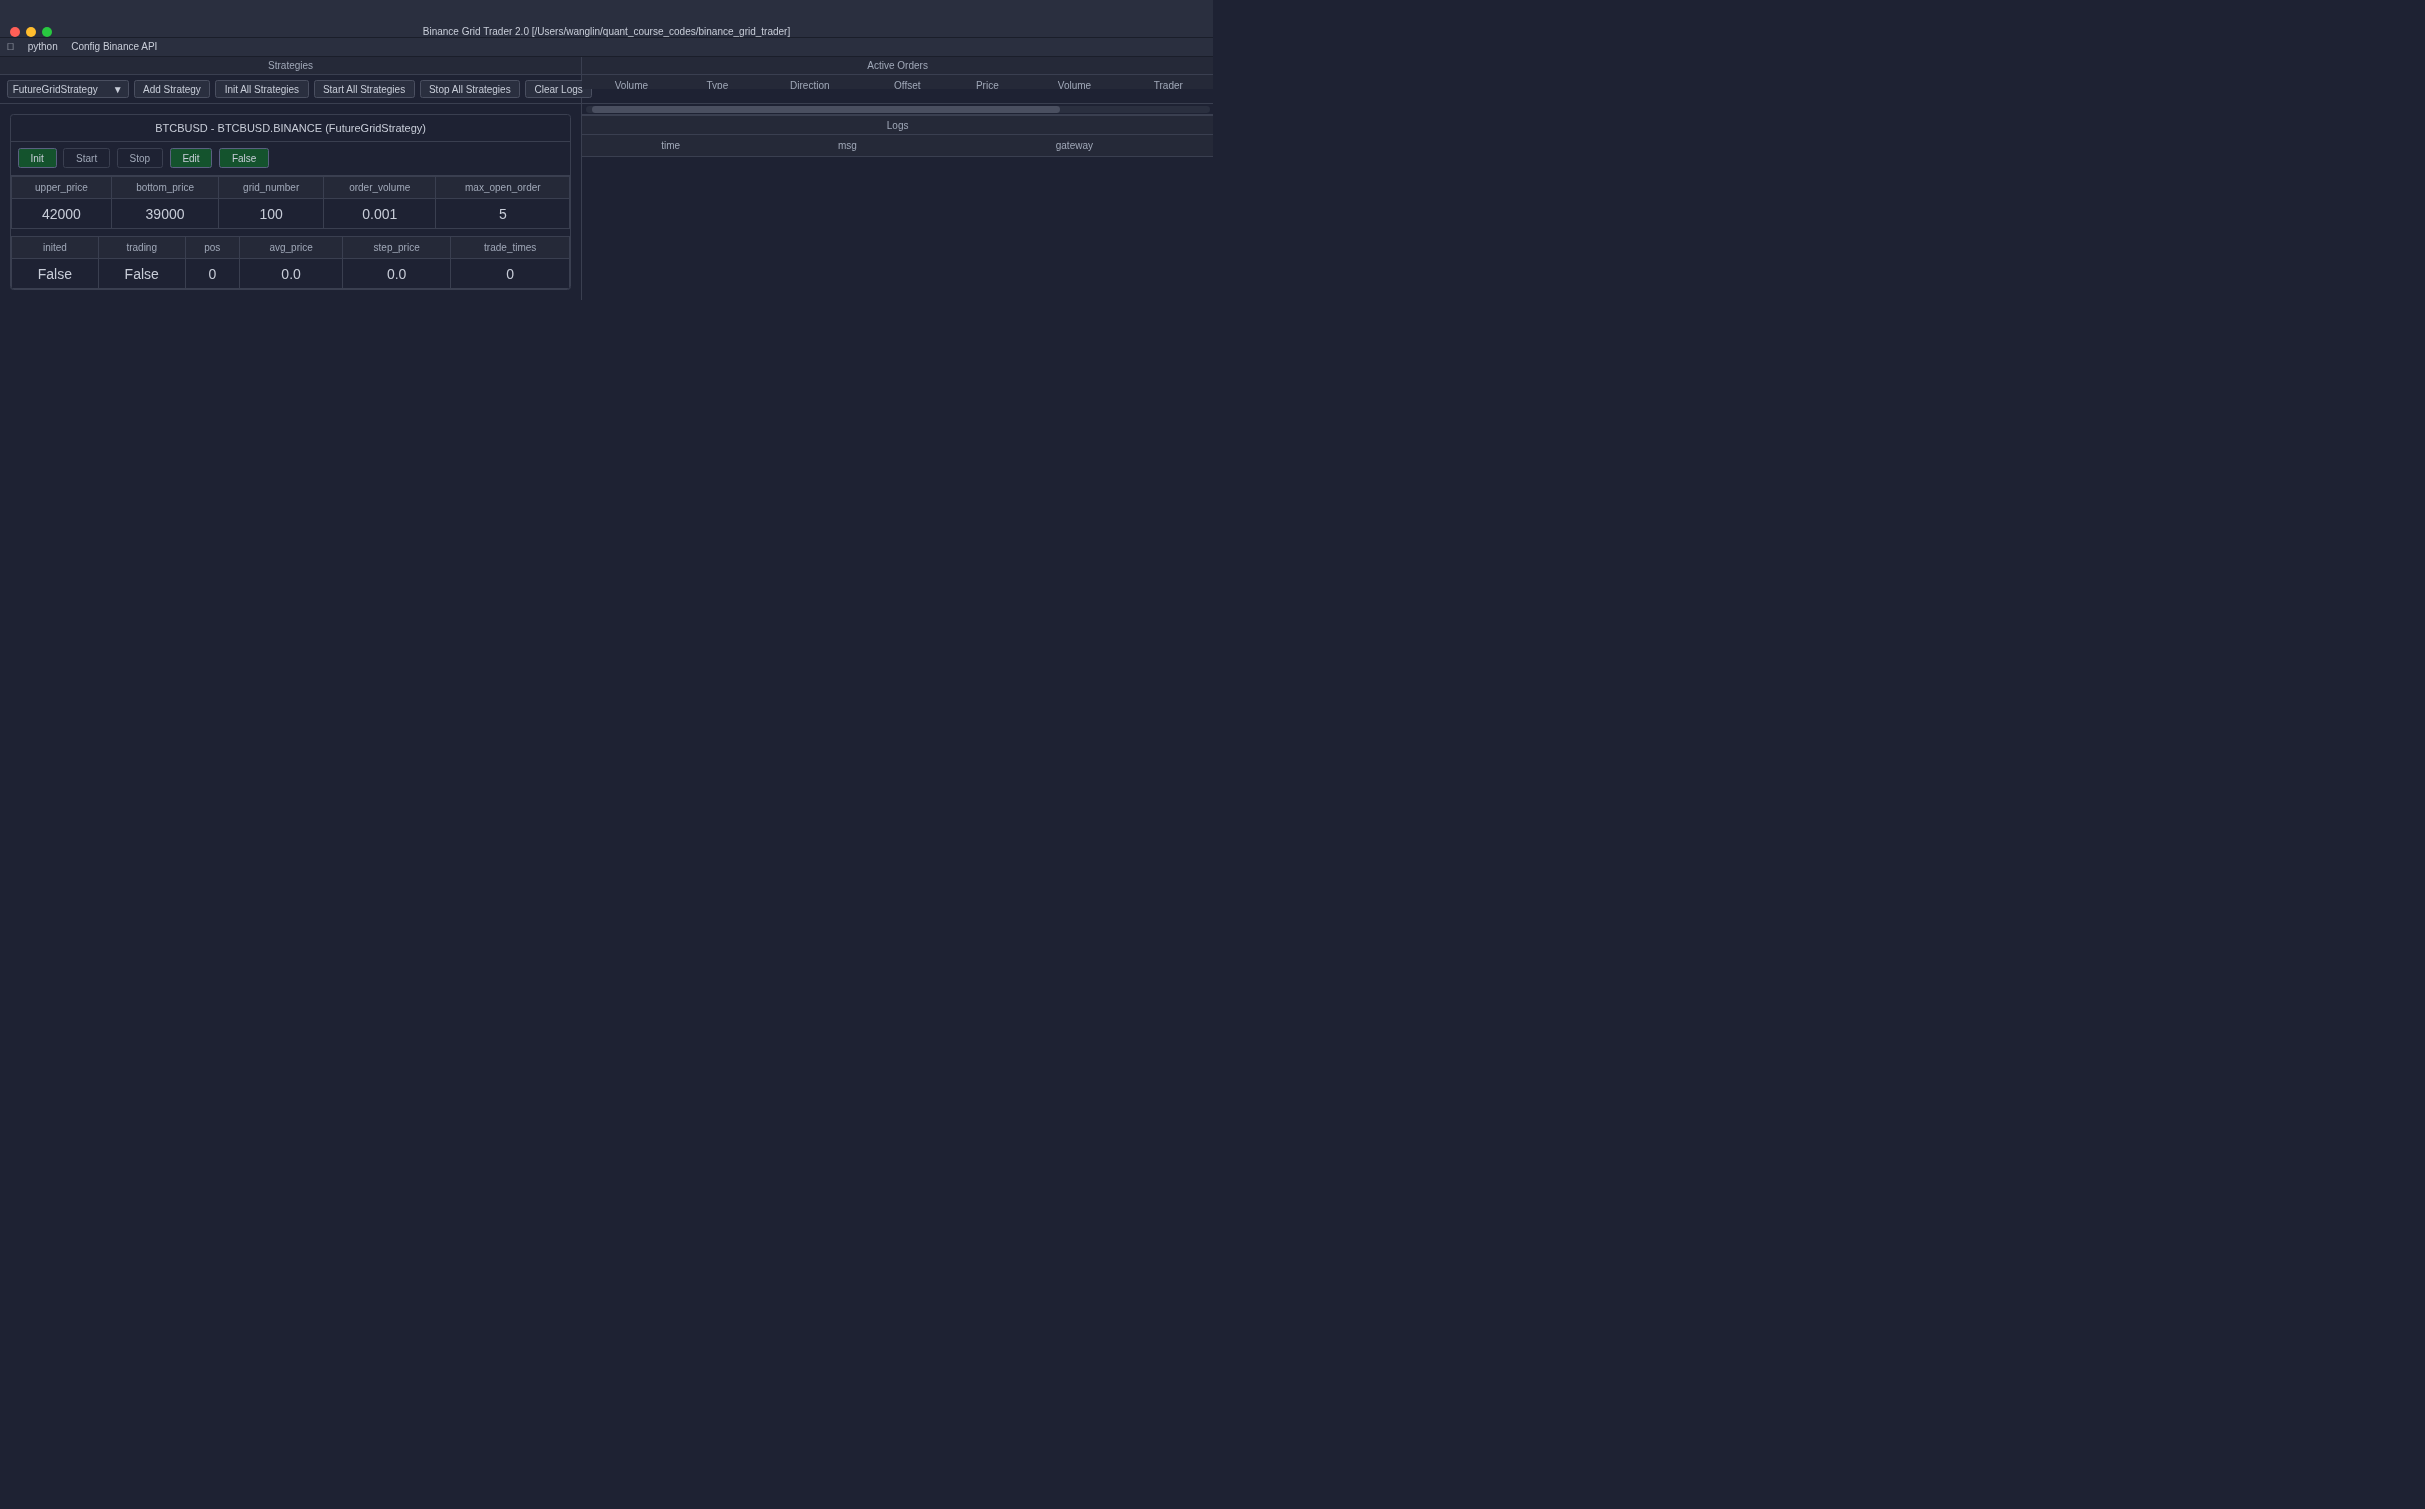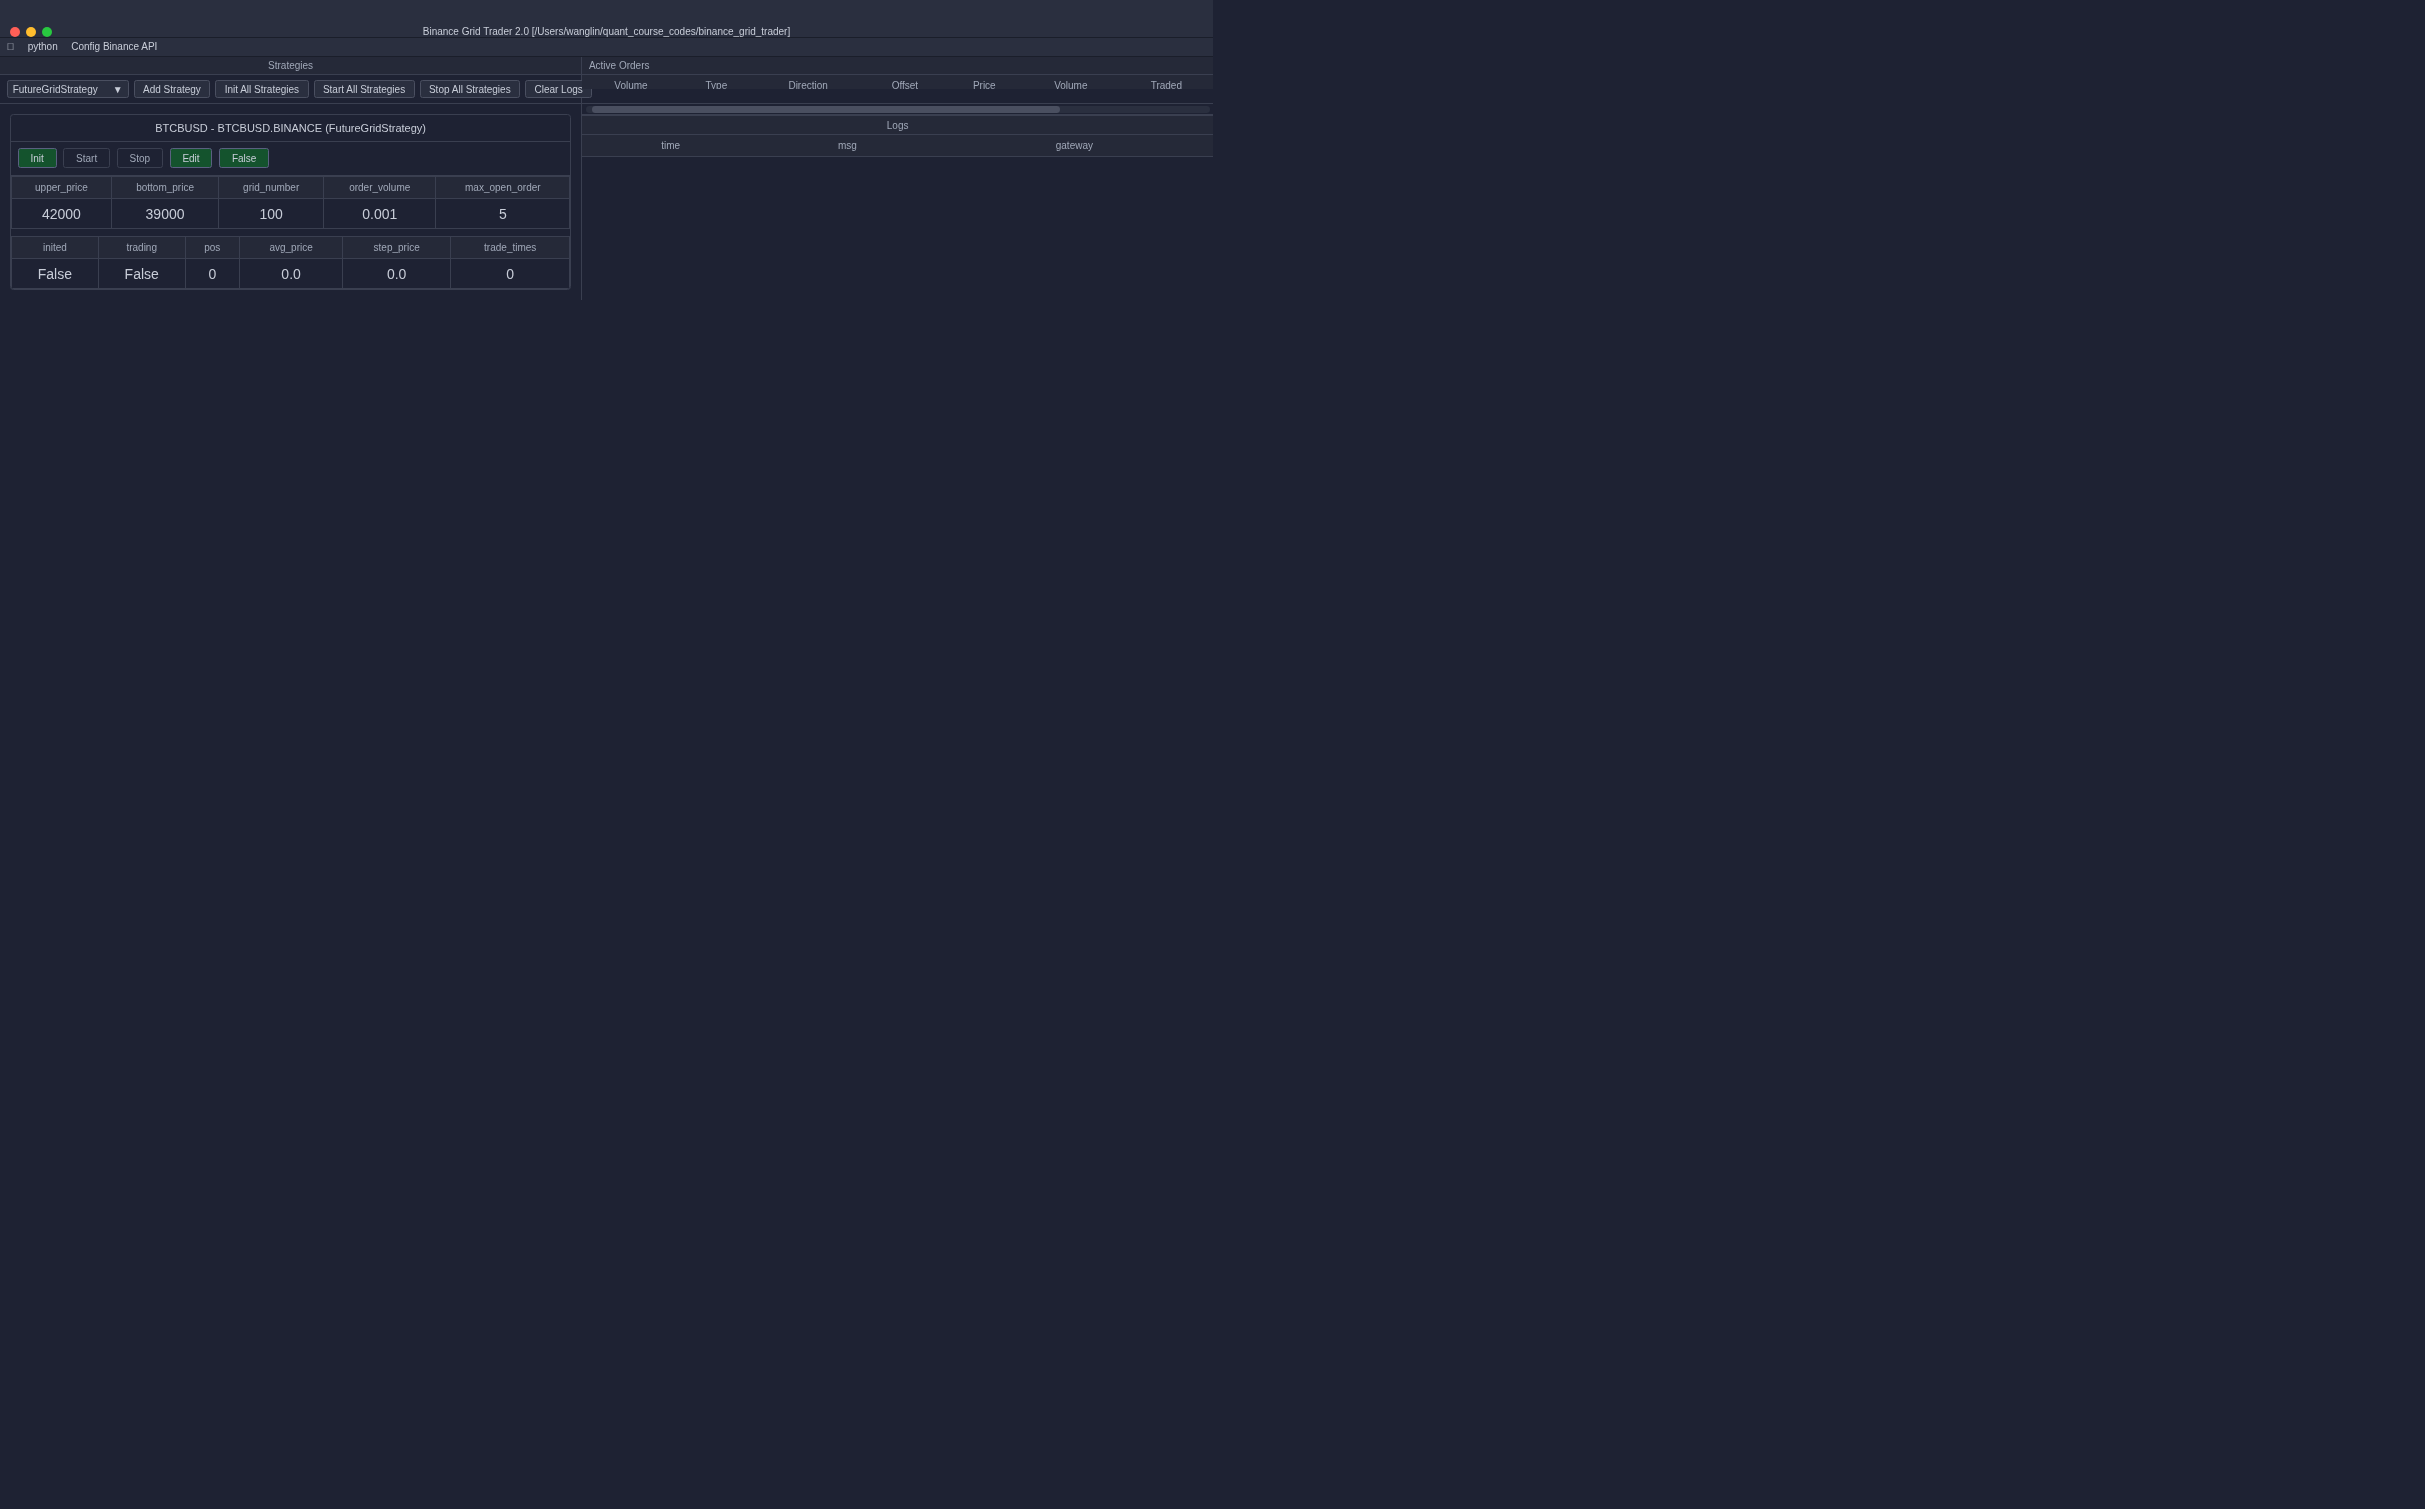--- a/index.html
+++ b/index.html
@@ -198,21 +198,21 @@
     
     .right-panel {
       flex: 1;
       display: flex;
       flex-direction: column;
     }
 
     .active-orders-header {
       background: #252938;
       padding: 3.4px 6.7px;
-      text-align: left;
+      text-align: center;
       font-size: 10px;
       color: #a0a8b8;
       border-bottom: 0.8px solid #3a3f50;
     }
 
     .active-orders-table-wrap {
       flex: 1;
       overflow: hidden;
     }
 
@@ -407,21 +407,21 @@
         <div class="active-orders-table-wrap">
           <table class="active-orders-table">
             <thead>
               <tr>
                 <th>Volume</th>
                 <th>Type</th>
                 <th>Direction</th>
                 <th>Offset</th>
                 <th>Price</th>
                 <th>Volume</th>
-                <th>Traded</th>
+                <th>Trader</th>
               </tr>
             </thead>
             <tbody>
             </tbody>
           </table>
         </div>
         <div class="spacer"></div>
         <div class="scrollbar-area">
           <div class="scrollbar-track">
             <div class="scrollbar-thumb"></div>

